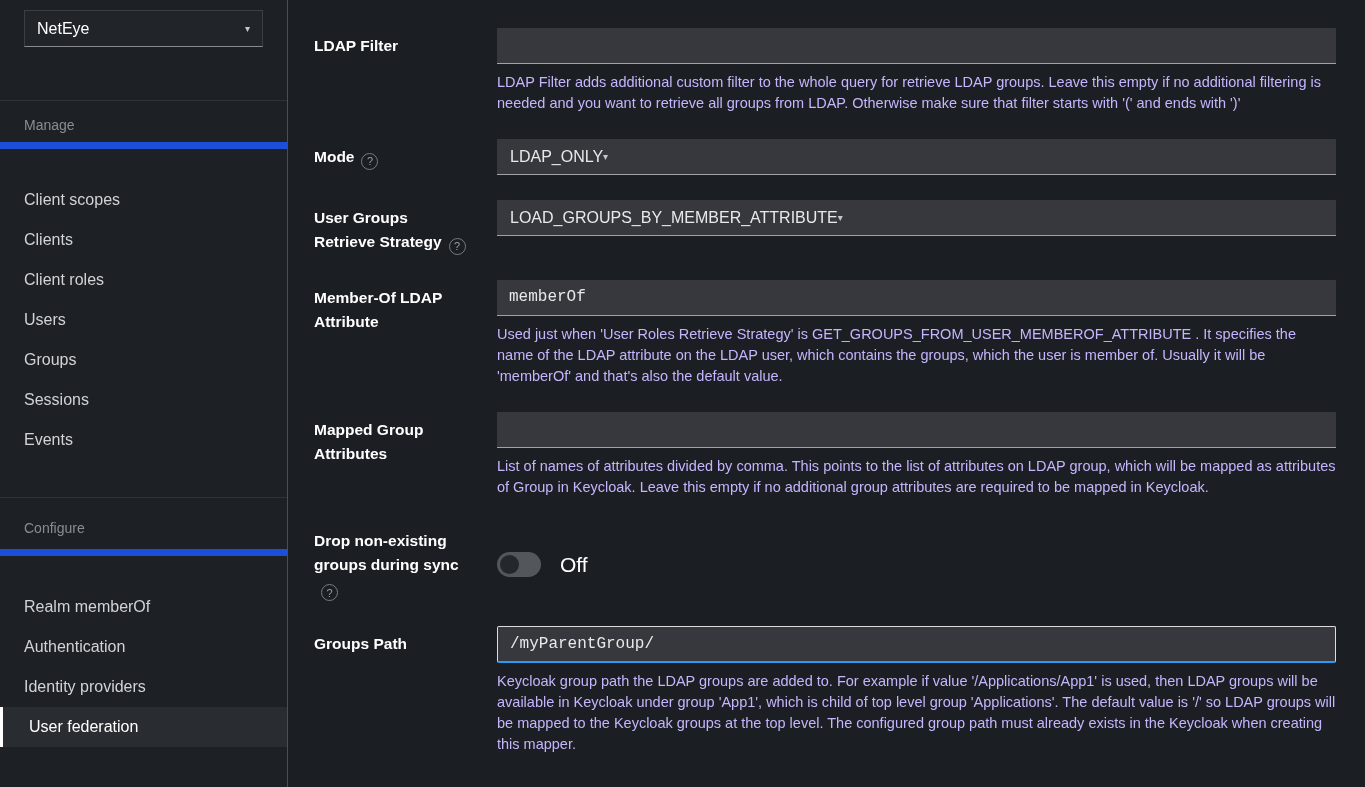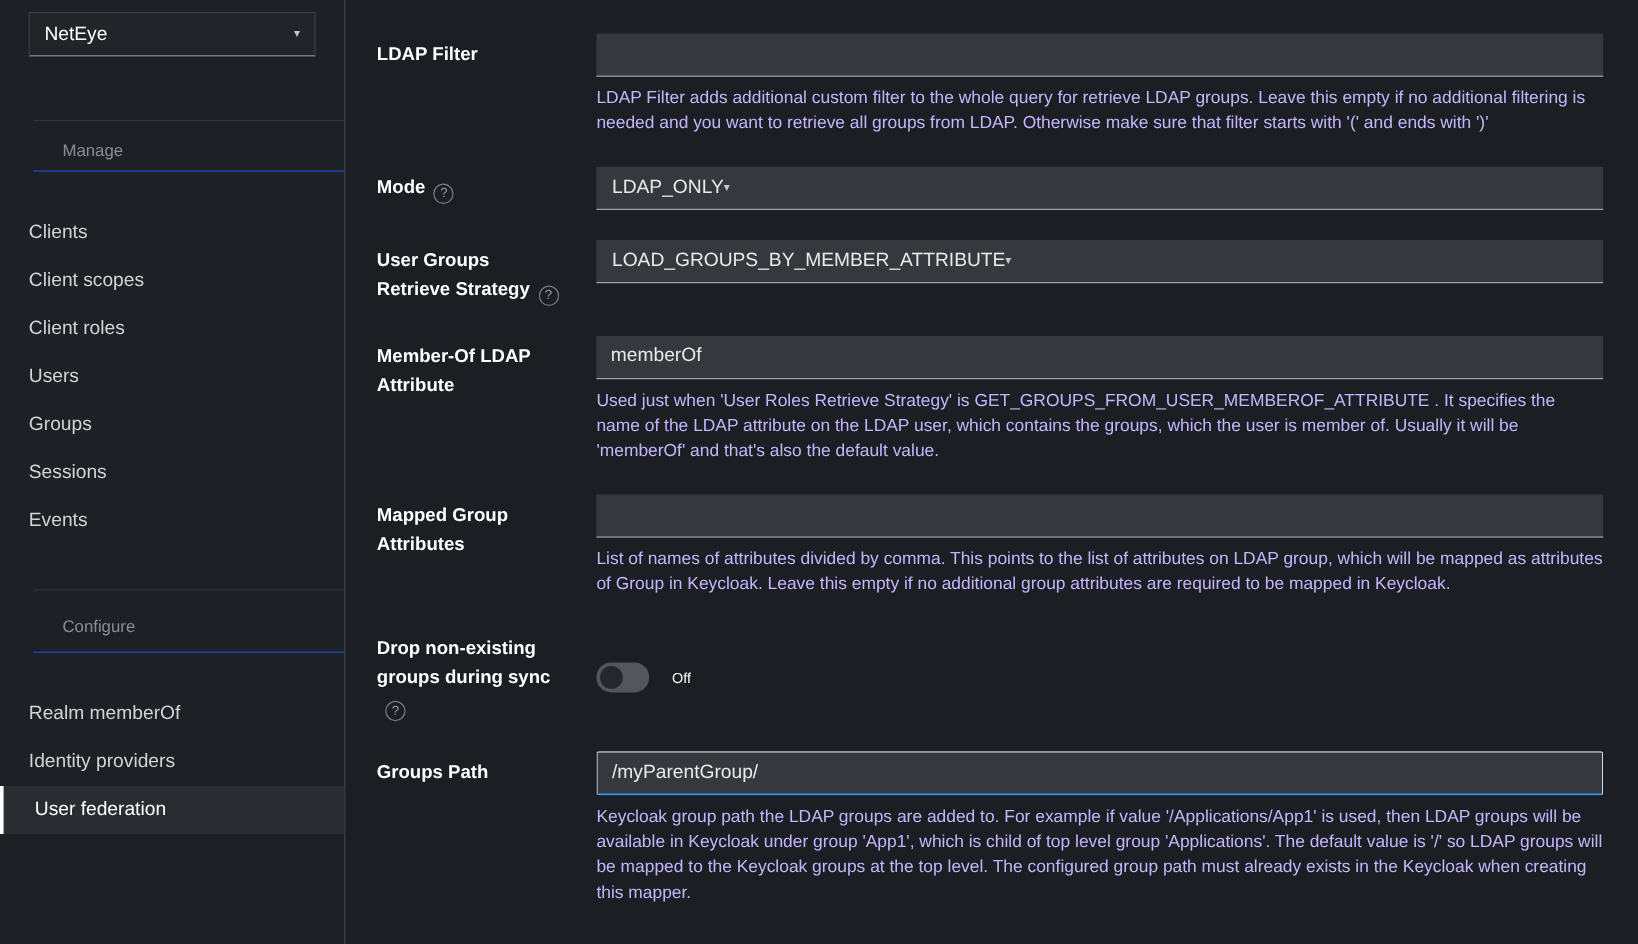--- a/index.html
+++ b/index.html
@@ -28,25 +28,24 @@
     display:flex; align-items:center; justify-content:space-between;
     padding:0 12px;
     color:#ffffff;
     cursor:pointer;
   }
   .caret {
     font-size:10px; color:#c5c6c8; line-height:1;
   }
   .nav-section-title {
     border-top:1px solid #303439;
-    border-bottom:1px solid #1d4ed8;
+    border-bottom:7px solid #1d4ed8;
     color:#8a8d90;
     font-size:14px;
     padding:16px 0 9px 24px;
-    margin-left:28px;
   }
   .nav-section-title.first { margin-top:31px; }
   .nav-section-title.second { margin-top:15px; padding:22px 0 13px 24px; }
   nav.nav-list { padding-top:9px; padding-bottom:0; }
   .nav-item {
     height:40px; line-height:40px;
     padding-left:24px;
     color:#d2d3d5;
     font-size:16px;
     cursor:pointer;
@@ -94,21 +93,21 @@
   }
   .control { min-width:0; }
   .text-input {
     width:100%;
     height:36px;
     background:#36383d;
     border:none;
     border-bottom:1px solid #a0a2a5;
     color:#e8e9ea;
     font-size:16px;
-    font-family:Liberation Sans, sans-serif;
+    font-family:Liberation Mono, monospace;
     padding:0 12px;
     outline:none;
   }
   .text-input.focused {
     height:37px;
     border:1px solid #dcdcdc;
     border-bottom:2px solid #2b9af3;
     border-radius:2px;
   }
   .select-box {
@@ -138,50 +137,51 @@
     cursor:pointer;
     flex:none;
   }
   .switch .knob {
     position:absolute;
     left:3px; top:3px;
     width:19px; height:19px;
     border-radius:50%;
     background:#24272b;
   }
-  .switch-label { margin-left:19px; color:#ffffff; font-size:12px; }
+  .switch-label { margin-left:19px; color:#ffffff; font-size:21px; }
 </style>
 </head>
 <body>
 
 <div class="app">
 
   <aside class="sidebar">
 
     <div class="realm-selector">
       <span>NetEye</span>
       <span class="caret">▾</span>
     </div>
 
     <div class="nav-section-title first">Manage</div>
 
     <nav class="nav-list">
+      <div class="nav-item">Client scopes</div>
       <div class="nav-item">Clients</div>
-      <div class="nav-item">Client scopes</div>
       <div class="nav-item">Client roles</div>
       <div class="nav-item">Users</div>
       <div class="nav-item">Groups</div>
       <div class="nav-item">Sessions</div>
       <div class="nav-item">Events</div>
     </nav>
 
     <div class="nav-section-title second">Configure</div>
 
     <nav class="nav-list">
       <div class="nav-item">Realm memberOf</div>
+      <div class="nav-item">Authentication</div>
       <div class="nav-item">Identity providers</div>
       <div class="nav-item active">User federation</div>
     </nav>
 
   </aside>
 
   <main class="main">
 
     <div class="form-row">
       <div class="field-label"><span>LDAP Filter</span></div>

